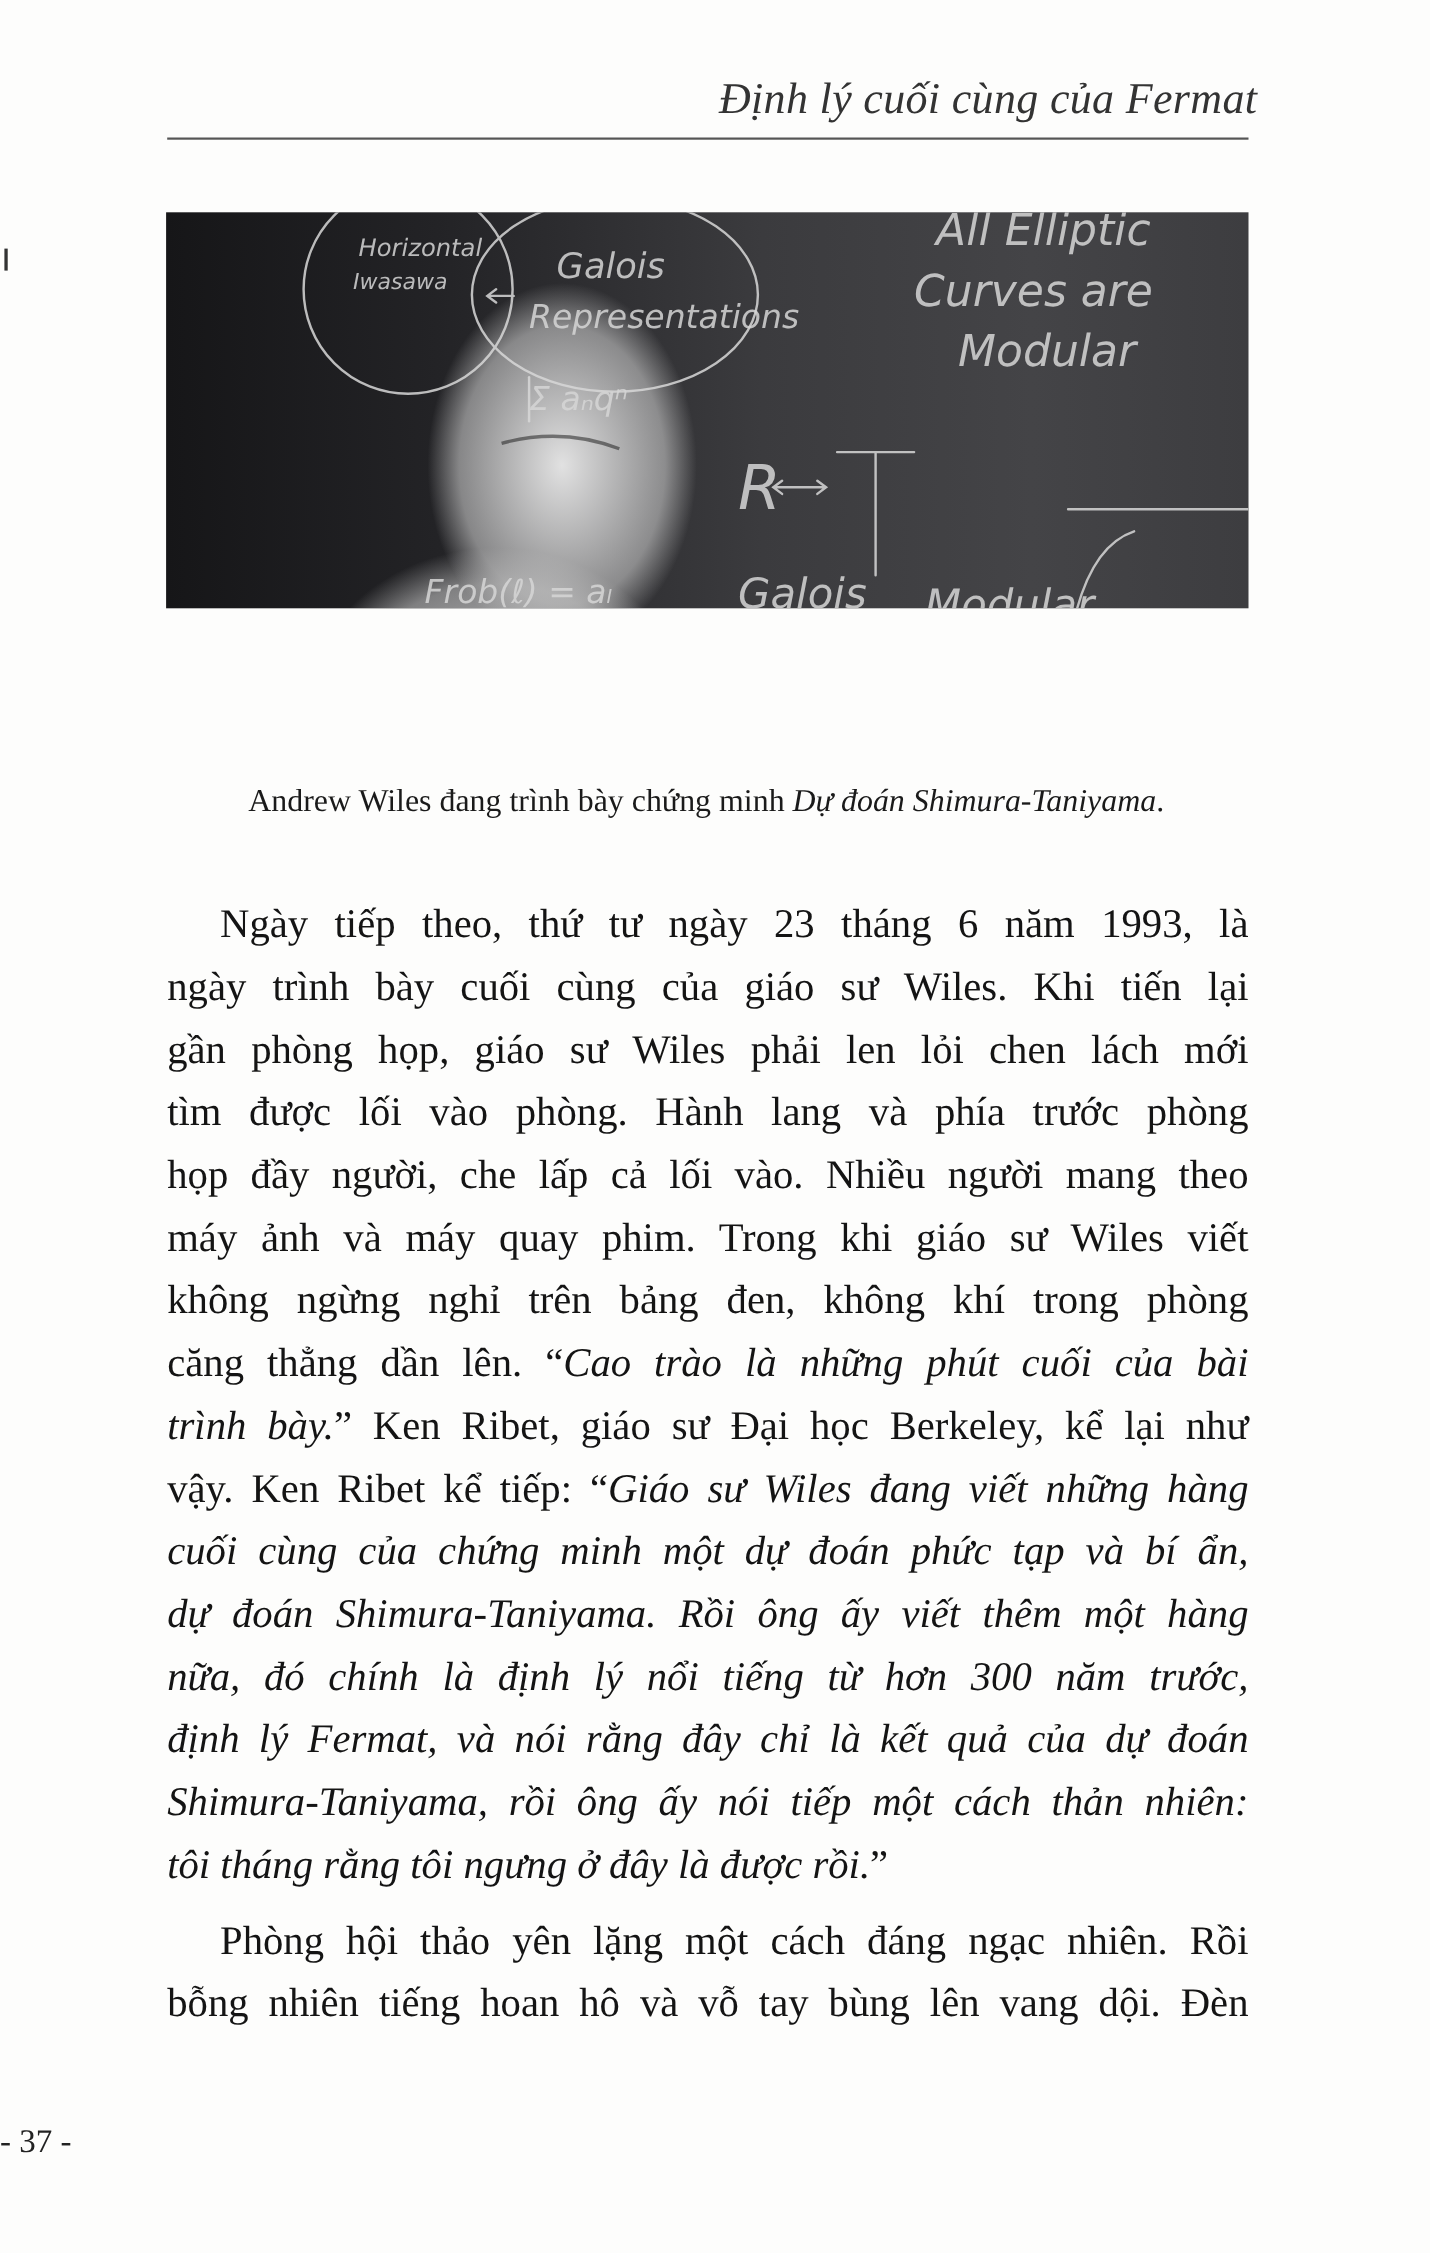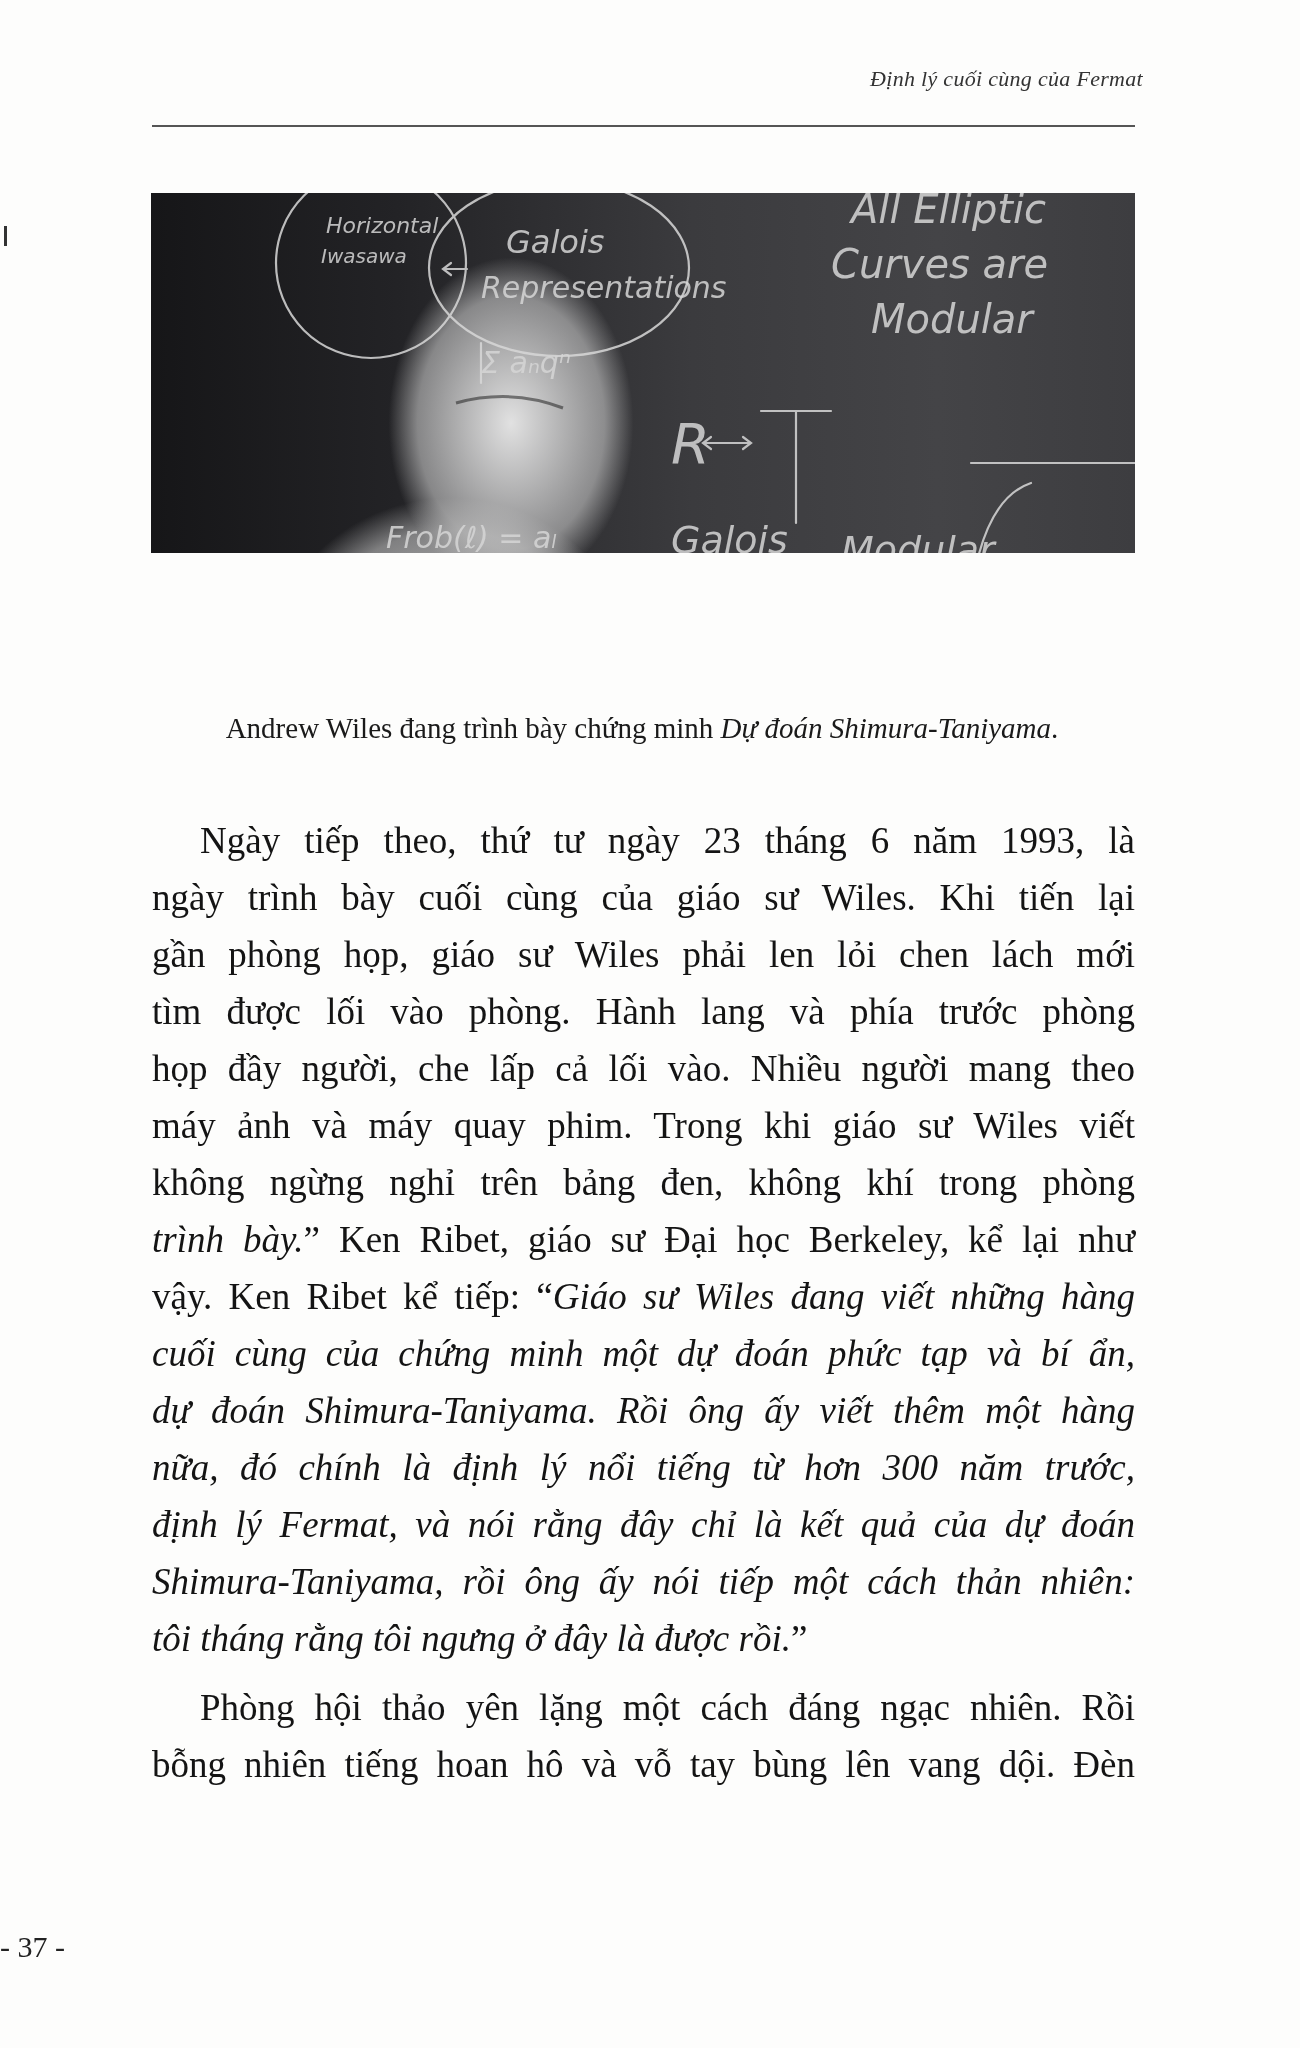--- a/index.html
+++ b/index.html
@@ -5,21 +5,21 @@
   html, body { margin:0; padding:0; }
   body {
     width:1300px; height:2048px; overflow:hidden; position:relative;
     background:#fdfdfc;
     font-family:"Liberation Serif", "DejaVu Serif", serif;
     color:#151515;
   }
   .edge-mark { position:absolute; left:4px; top:226px; width:3px; height:20px; background:#333; }
   .running-header {
     position:absolute; right:157px; top:66px;
-    font-style:italic; font-size:22px; color:#333; letter-spacing:0.3px;
+    font-style:italic; font-size:40px; color:#333; letter-spacing:0.3px;
   }
   .header-rule { position:absolute; left:152px; width:983px; top:125px; height:2px; background:#555; }
   .photo {
     position:absolute; left:151px; top:193px; width:984px; height:360px;
     background:
       radial-gradient(ellipse 170px 230px at 360px 230px, rgba(235,235,235,0.95), rgba(200,200,200,0.6) 55%, rgba(0,0,0,0) 72%),
       radial-gradient(ellipse 240px 220px at 300px 470px, rgba(230,230,230,0.95), rgba(190,190,190,0.6) 60%, rgba(0,0,0,0) 75%),
       linear-gradient(90deg, #161618 0%, #232326 25%, #3b3b3e 55%, #444447 80%, #3d3d40 100%);
     overflow:hidden;
   }
@@ -92,20 +92,21 @@
 </div>
 
 <div class="body-text">
   <span class="line indent">Ngày tiếp theo, thứ tư ngày 23 tháng 6 năm 1993, là</span>
   <span class="line">ngày trình bày cuối cùng của giáo sư Wiles. Khi tiến lại</span>
   <span class="line">gần phòng họp, giáo sư Wiles phải len lỏi chen lách mới</span>
   <span class="line">tìm được lối vào phòng. Hành lang và phía trước phòng</span>
   <span class="line">họp đầy người, che lấp cả lối vào. Nhiều người mang theo</span>
   <span class="line">máy ảnh và máy quay phim. Trong khi giáo sư Wiles viết</span>
   <span class="line">không ngừng nghỉ trên bảng đen, không khí trong phòng</span>
+  <span class="line"><span>căng thẳng dần lên. “</span><span class="i">Cao trào là những phút cuối của bài</span></span>
   <span class="line"><span class="i">trình bày.</span><span>” Ken Ribet, giáo sư Đại học Berkeley, kể lại như</span></span>
   <span class="line"><span>vậy. Ken Ribet kể tiếp: “</span><span class="i">Giáo sư Wiles đang viết những hàng</span></span>
   <span class="line i">cuối cùng của chứng minh một dự đoán phức tạp và bí ẩn,</span>
   <span class="line i">dự đoán Shimura-Taniyama. Rồi ông ấy viết thêm một hàng</span>
   <span class="line i">nữa, đó chính là định lý nổi tiếng từ hơn 300 năm trước,</span>
   <span class="line i">định lý Fermat, và nói rằng đây chỉ là kết quả của dự đoán</span>
   <span class="line i">Shimura-Taniyama, rồi ông ấy nói tiếp một cách thản nhiên:</span>
   <span class="line last"><span class="i">tôi tháng rằng tôi ngưng ở đây là được rồi.</span><span>”</span></span>
   <div class="para-gap"></div>
   <span class="line indent">Phòng hội thảo yên lặng một cách đáng ngạc nhiên. Rồi</span>

